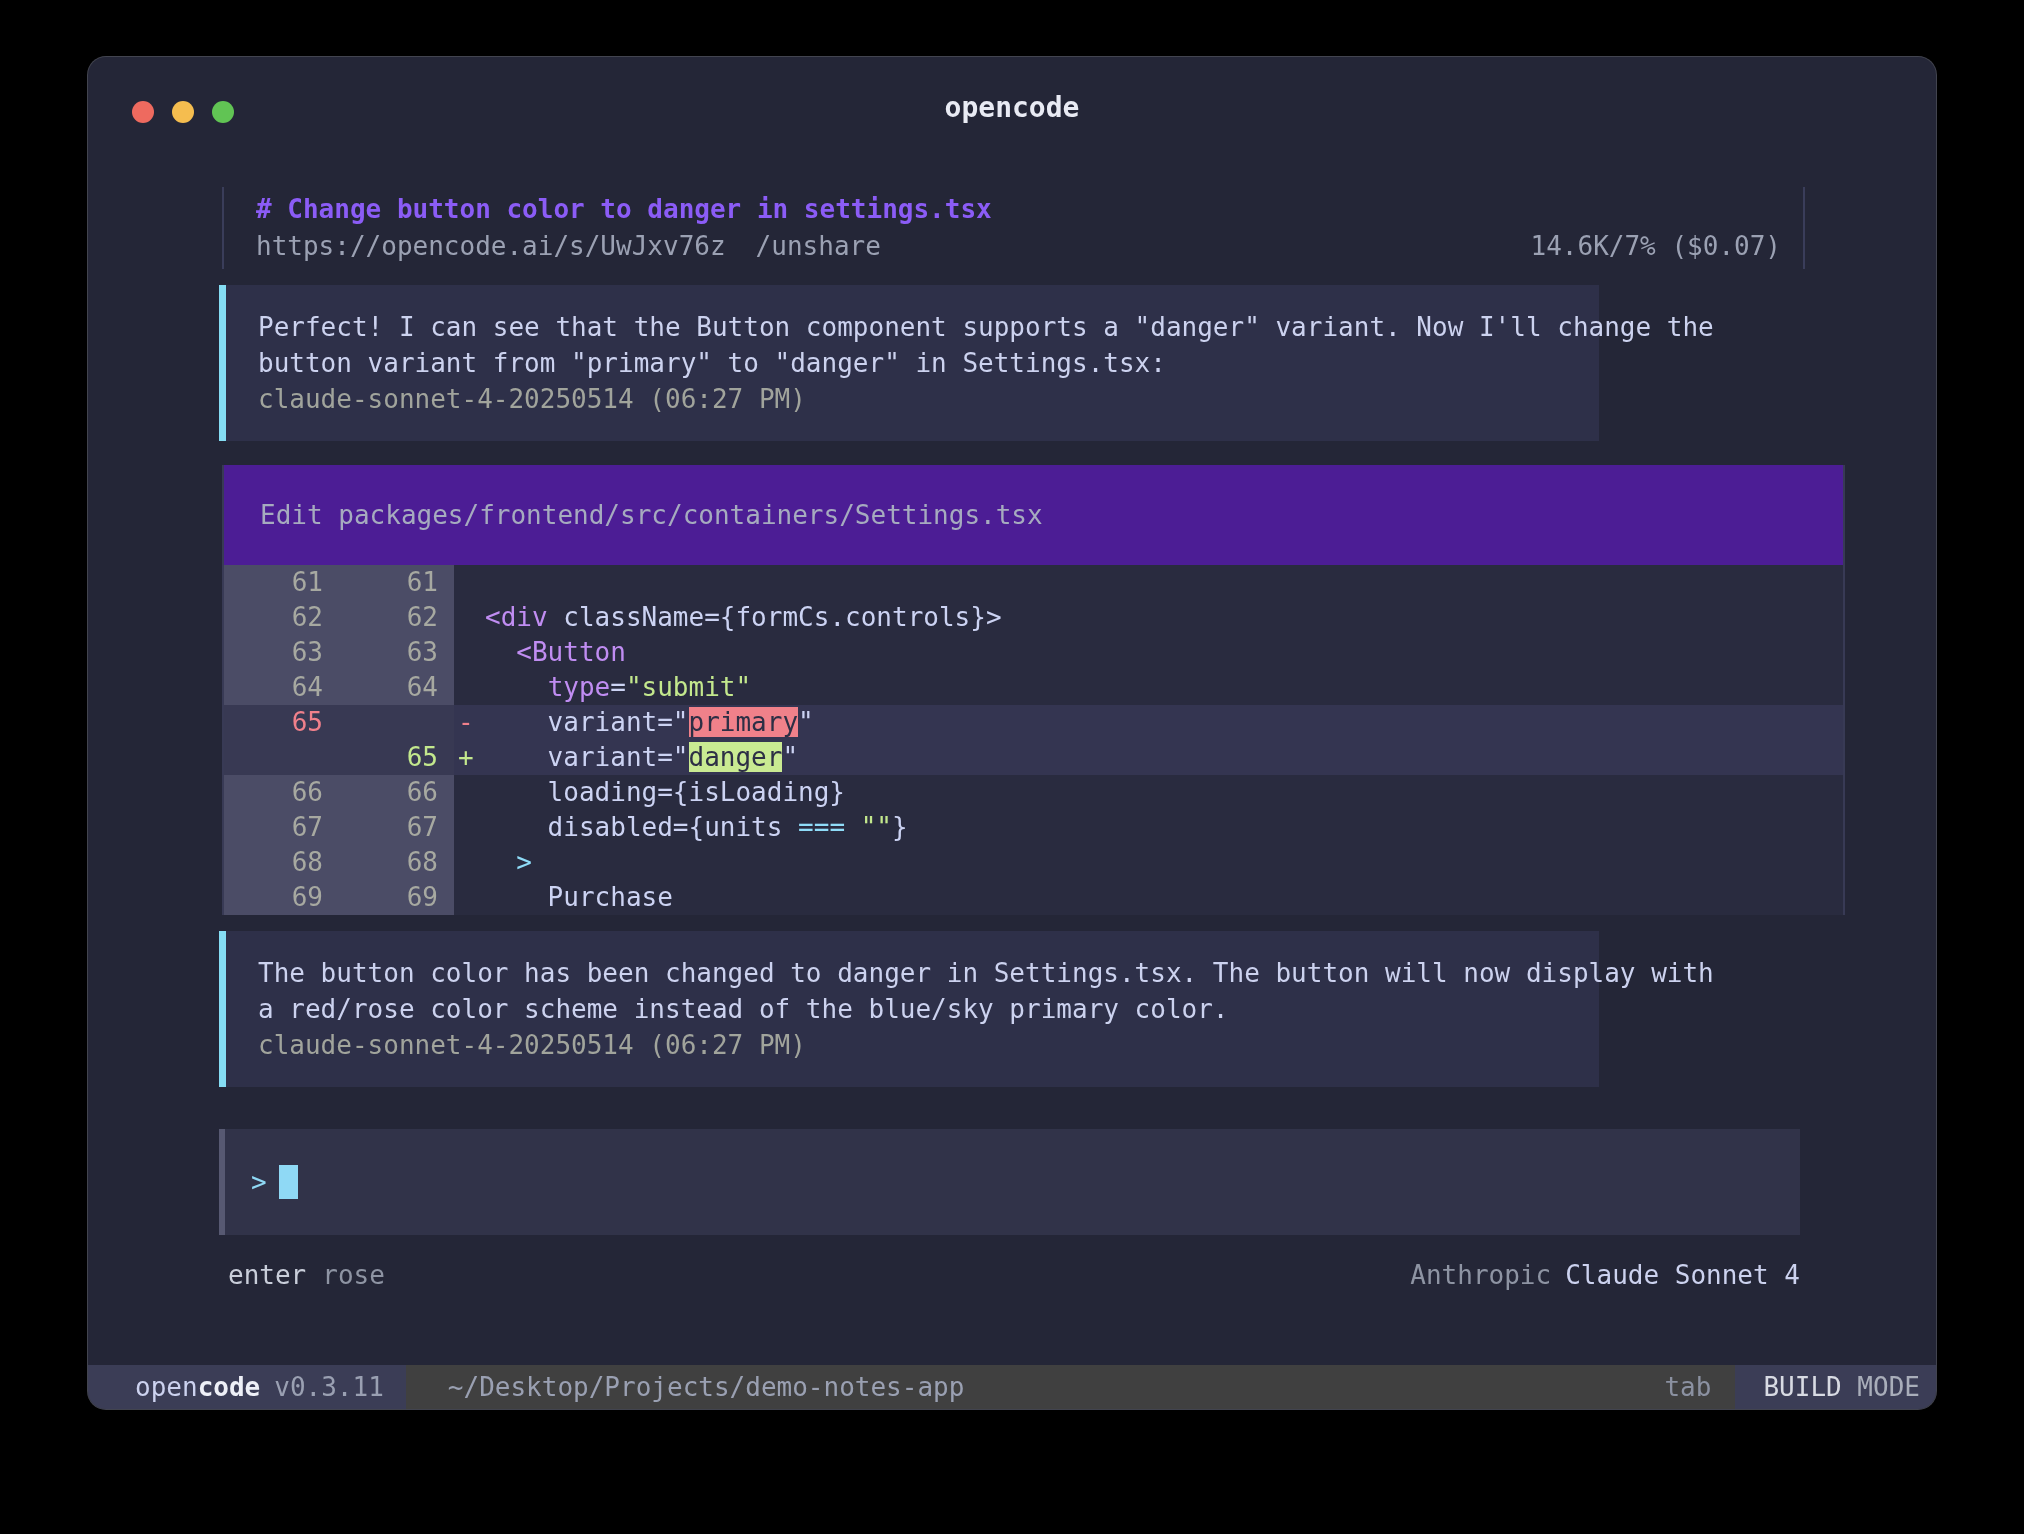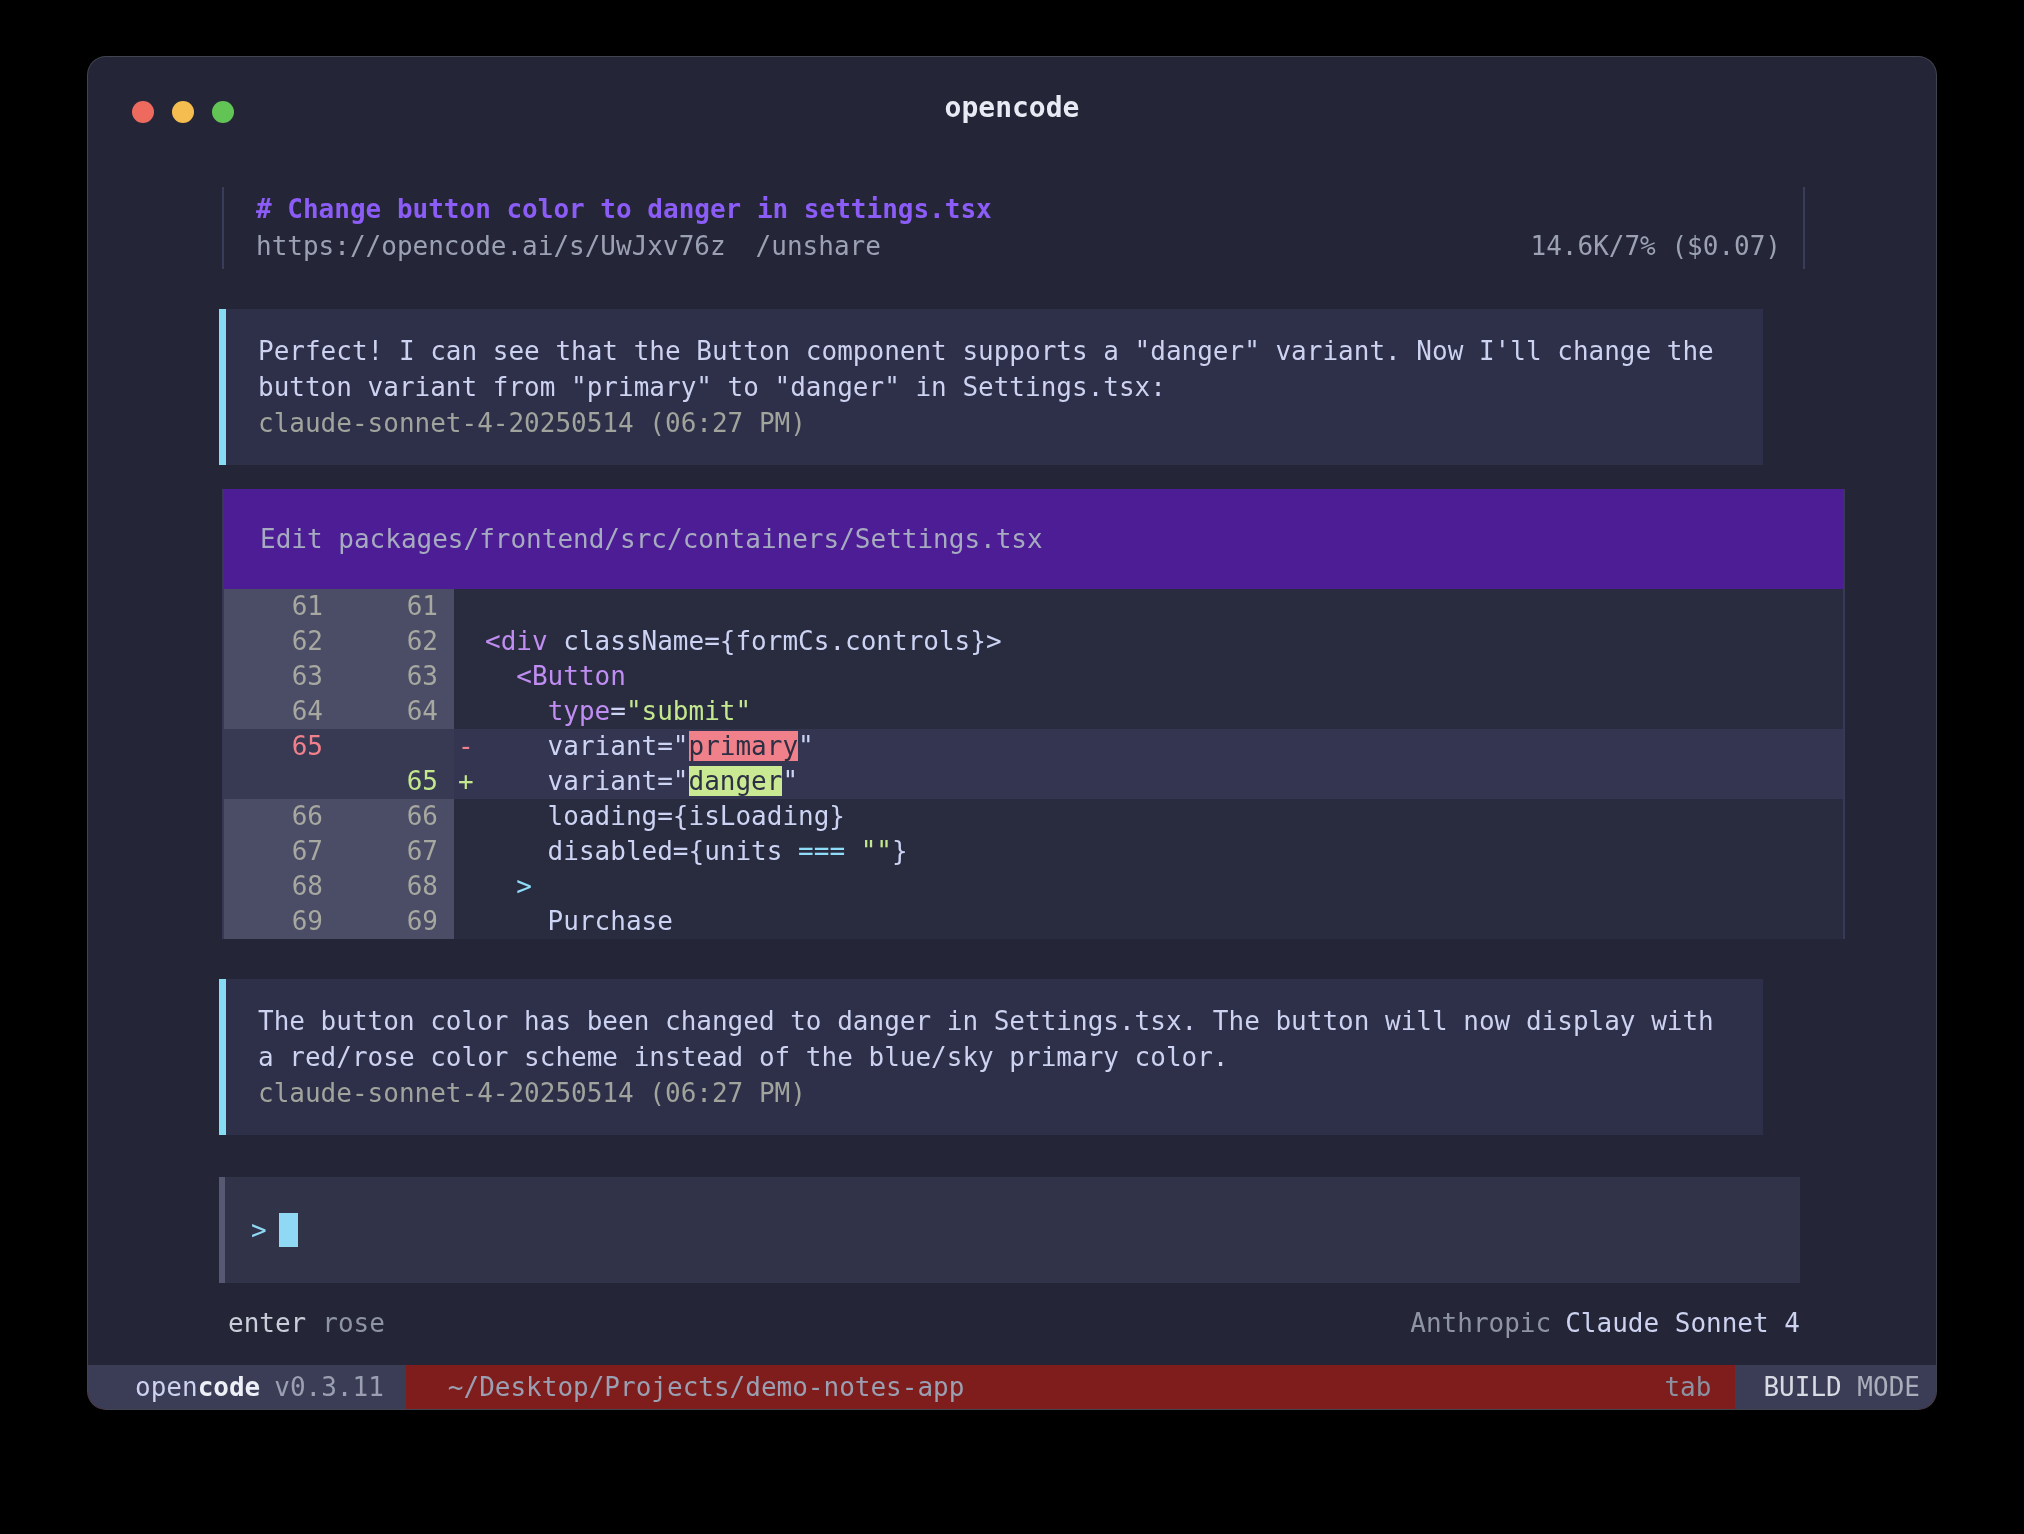--- a/index.html
+++ b/index.html
@@ -28,21 +28,21 @@
     margin:40px 131px 0 134px;
     border-left:2px solid #3a3d5a;border-right:2px solid #3a3d5a;
     padding:4px 22px 4px 32px;line-height:37px;
   }
   .share-title{font-weight:bold;color:#8b5cf6;white-space:pre;}
   .share-row{display:flex;color:#9ba1b3;white-space:pre;}
   .share-unshare{margin-left:30px;}
   .share-spacer{flex:1;}
   
   .msg{
-    margin:40px 0 0 131px;width:1544px;box-sizing:border-box;
+    margin:16px 0 0 131px;width:1380px;box-sizing:border-box;
     background:#2e3049;border-left:7px solid #85ddf4;
     padding:24px 26px 24px 32px;line-height:36px;
   }
   .msg-lines div{color:#ccd2ef;white-space:pre;}
   .msg-meta{color:#a1a49c;white-space:pre;}
   
   .diff{
     margin:24px 91px 0 134px;background:#4c1d95;
     border-left:2px solid #383a55;border-right:2px solid #383a55;
   }
@@ -73,21 +73,21 @@
   
   .hint-row{margin:22px 136px 0 140px;display:flex;line-height:36px;white-space:pre;}
   .hint-key{color:#c9ceda;}
   .hint-label{color:#8e94a3;margin-left:16px;}
   .hint-spacer{flex:1;}
   .hint-provider{color:#8e94a3;}
   .hint-model{color:#ccd2ef;margin-left:14px;}
   
   .statusbar{
     position:absolute;left:0;right:0;bottom:0;height:44px;line-height:44px;
-    background:#7f1d1d;border-radius:0 0 18px 18px;display:flex;white-space:pre;
+    background:#404040;border-radius:0 0 18px 18px;display:flex;white-space:pre;
   }
   .sb-app{background:#3b3d56;padding:0 22px 0 47px;border-radius:0 0 0 18px;}
   .sb-app .app-normal{color:#ccd2ef;}
   .sb-app .app-bold{color:#eef0f7;font-weight:bold;}
   .sb-app .app-ver{color:#9aa0b2;margin-left:14px;}
   .sb-path{color:#9aa0b2;margin-left:42px;}
   .sb-spacer{flex:1;}
   .sb-tab{color:#8b91a1;margin-right:24px;}
   .sb-mode{background:#3b3d56;padding:0 16px 0 28px;border-radius:0 0 18px 0;}
   .sb-mode .mode-bold{color:#d8dbe3;font-weight:normal;}

